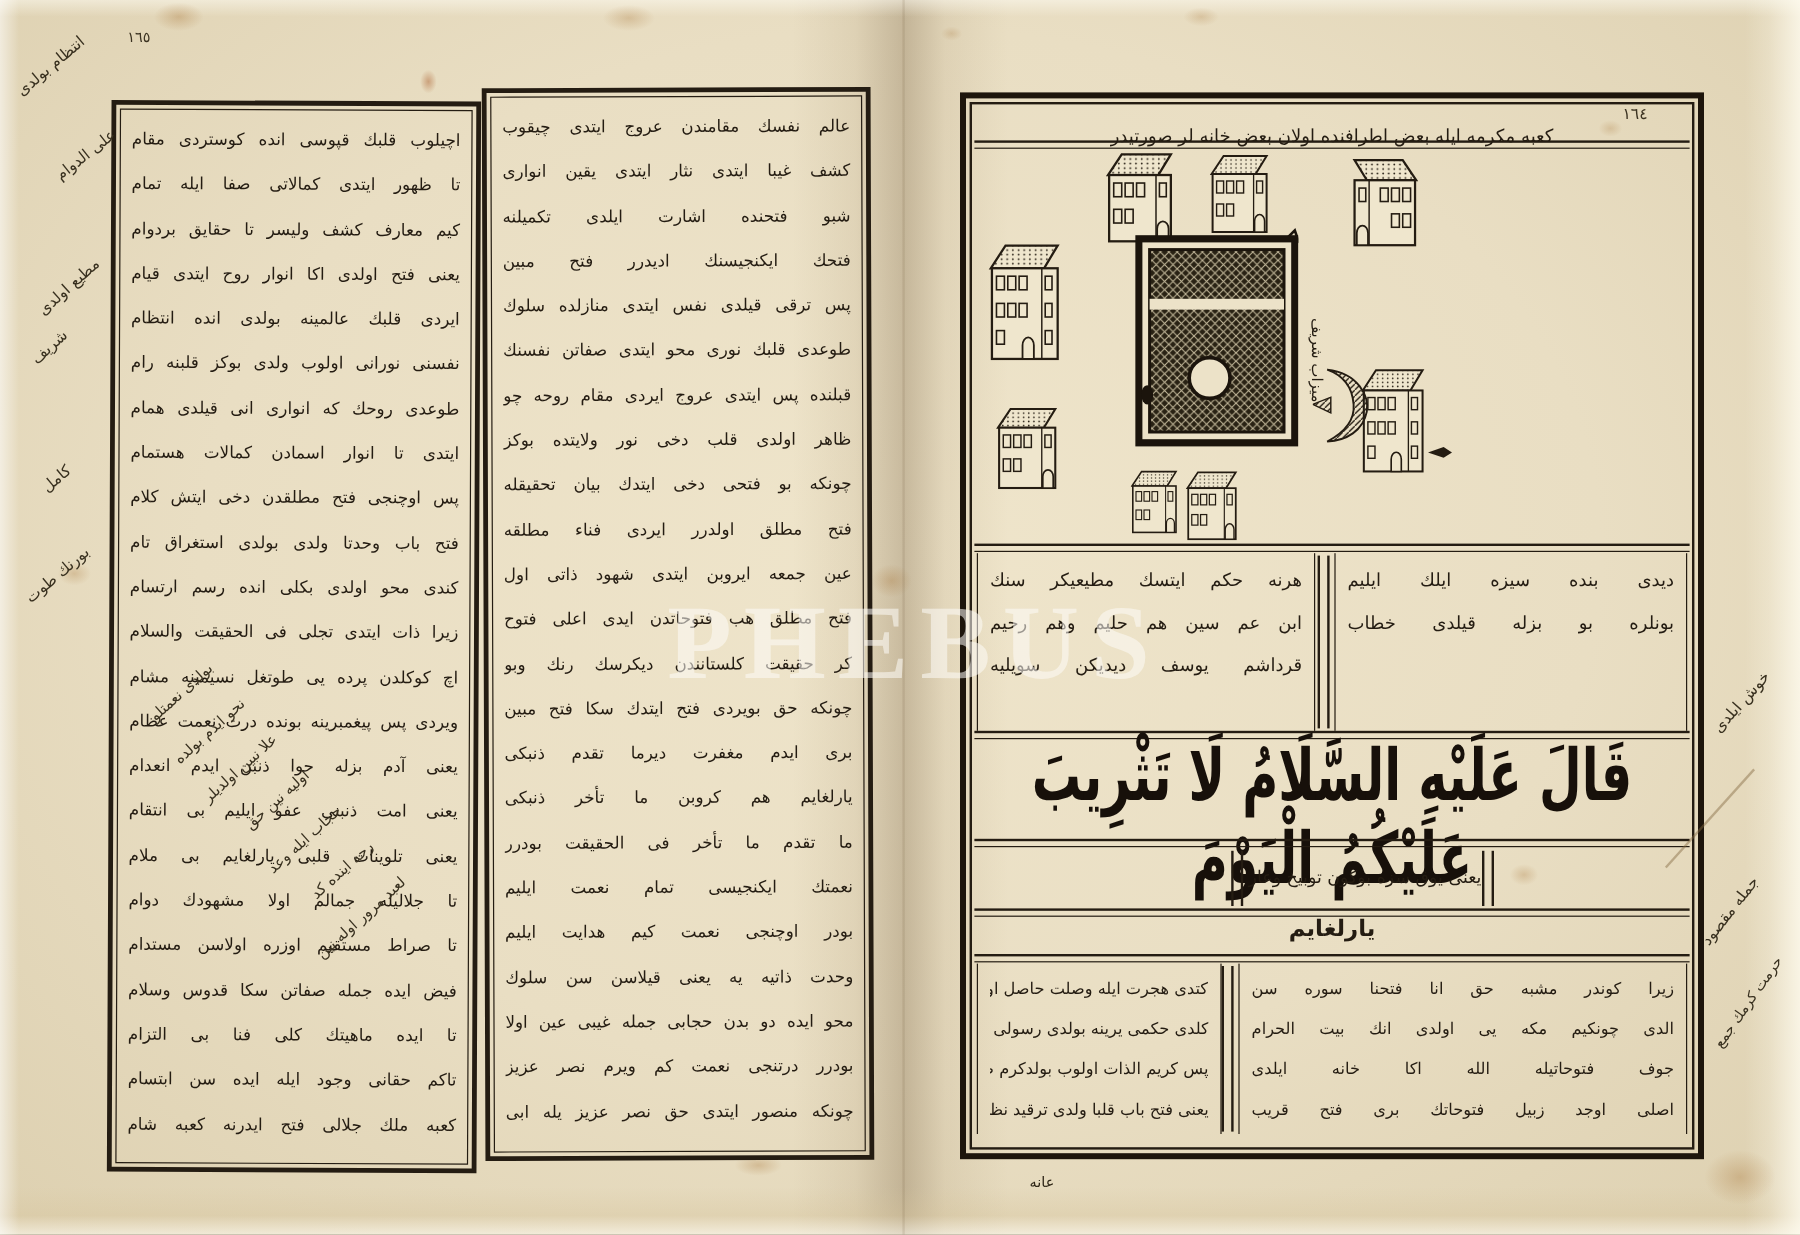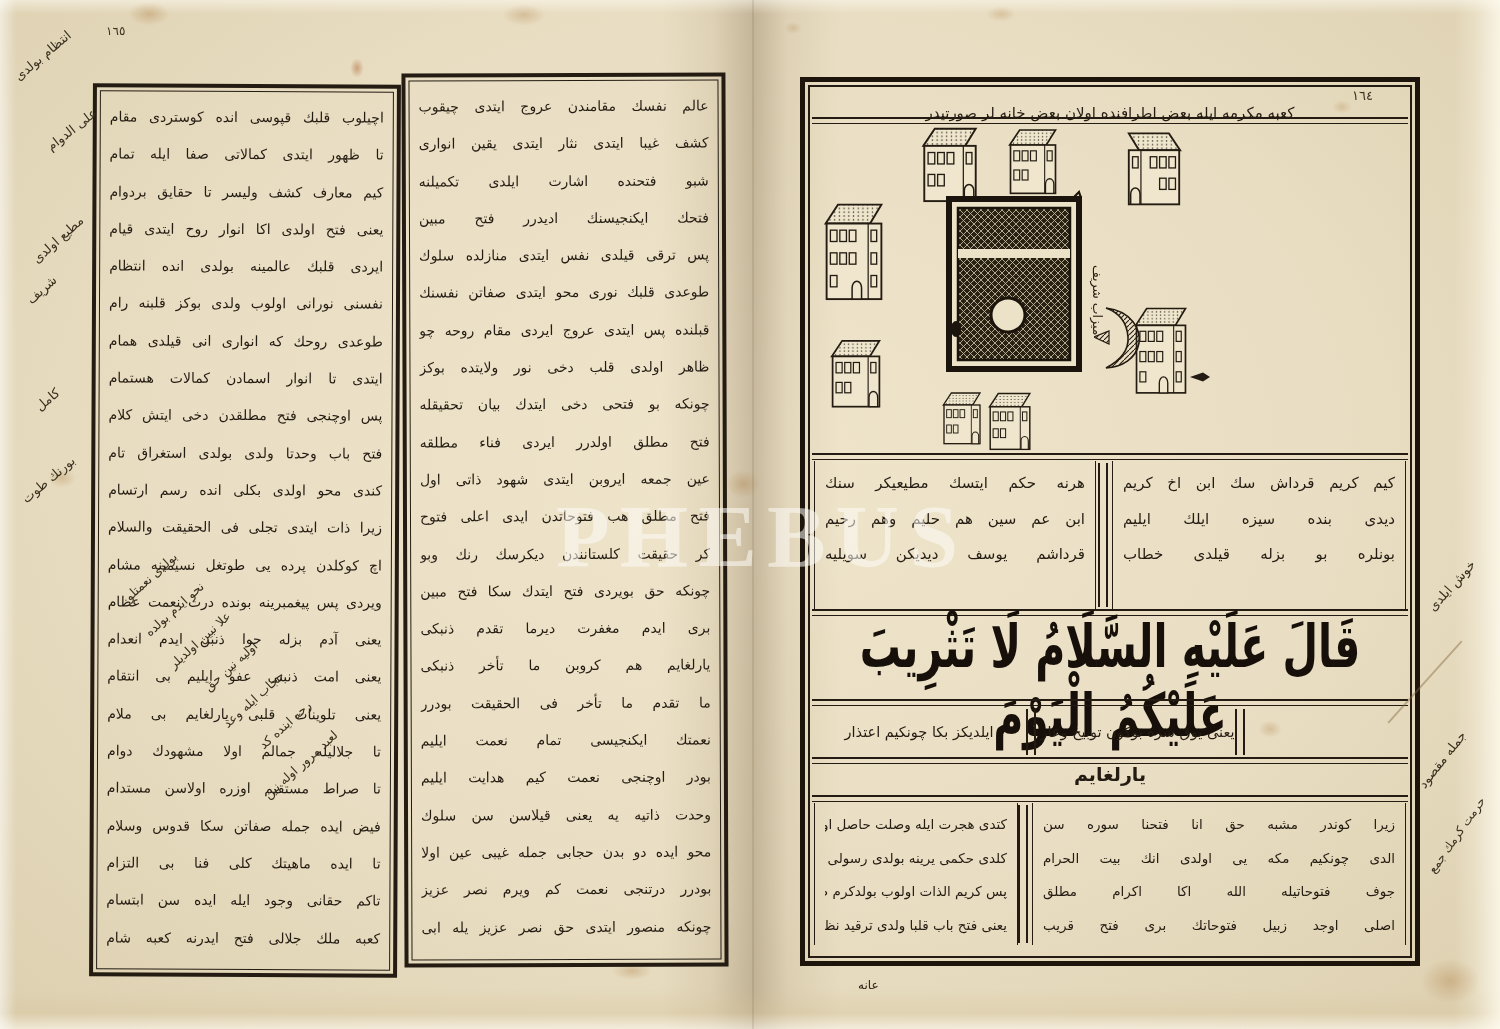--- a/index.html
+++ b/index.html
@@ -252,21 +252,20 @@
           <svg style="position:absolute;left:282px;top:180px;width:48px;height:66px;" viewBox="0 0 48 66">
             <path d="M12,3 C 38,6 47,25 45,38 C 42,54 28,62 12,63 C 29,54 35,44 34,32 C 33,18 26,8 12,3 Z" fill="url(#cxp)" stroke="#241c12" stroke-width="1.6"></path>
             <polygon points="0,32 15,26 15,39" fill="url(#cxp)" stroke="#241c12" stroke-width="1.2"></polygon>
           </svg>
         </div>
 
         <div class="hrule" style="top:366px;"></div>
 
         <div class="sec-mid" style="position:absolute;left:2px;right:2px;top:374px;height:148px;">
           <div class="vcol" style="left:300px;right:2px;">
-              <div class="line">كيم كريم قرداش سك ابن اخ كريم</div>
               <div class="line">ديدى بنده سيزه ايلك ايليم</div>
               <div class="line">بونلره بو بزله قيلدى خطاب</div>
             </div>
           <div class="vdd" style="left:286px;"></div>
           <div class="vcol" style="left:2px;width:282px;">
               <div class="line">هرنه حكم ايتسك مطيعيكر سنك</div>
               <div class="line">ابن عم سين هم حليم وهم رحيم</div>
               <div class="line">قرداشم يوسف ديديكن سويليه</div>
             </div>
         </div>
@@ -275,34 +274,33 @@
 
         <div class="callig" style="top:546px;">قَالَ عَلَيْهِ السَّلَامُ لَا تَثْرِيبَ عَلَيْكُمُ الْيَوْمَ</div>
 
         <div class="hrule" style="top:612px;"></div>
 
         <div style="position:absolute;left:2px;right:2px;top:620px;height:50px;">
           <div class="transcell" style="left:435px;right:0;"></div>
           <div class="vdd" style="left:423px;"></div>
           <div class="transcell" style="left:228px;width:195px;">يعنى يوق سزه بوكون توبيخ وعار</div>
           <div class="vdd" style="left:214px;"></div>
-          <div class="transcell" style="left:0;width:214px;">ايلديكز بكا چونكيم اعتذار</div>
         </div>
 
         <div class="hrule" style="top:670px;"></div>
 
         <div class="fasl" style="top:676px;">يارلغايم</div>
 
         <div class="hrule" style="top:708px;"></div>
 
         <div class="sec-bot" style="position:absolute;left:2px;right:2px;top:716px;height:142px;">
           <div class="vcol" style="left:220px;right:2px;">
               <div class="line">زيرا كوندر مشبه حق انا فتحنا سوره سن</div>
               <div class="line">الدى چونكيم مكه يى اولدى انك بيت الحرام</div>
-              <div class="line">جوف فتوحاتيله الله اكا اكرام مطلق</div>
+              <div class="line">جوف فتوحاتيله الله اكا خانه ايلدى</div>
               <div class="line">اصلى اوجد زبيل فتوحاتك برى فتح قريب</div>
             </div>
           <div class="vdd" style="left:206px;"></div>
           <div class="vcol" style="left:2px;width:204px;">
               <div class="line">كتدى هجرت ايله وصلت حاصل اولدى هم رام</div>
               <div class="line">كلدى حكمى يرينه بولدى رسولى احترام</div>
               <div class="line">پس كريم الذات اولوب بولدكرم صدرا كرام</div>
               <div class="line">يعنى فتح باب قلبا ولدى ترقيد نظام</div>
             </div>
         </div>

